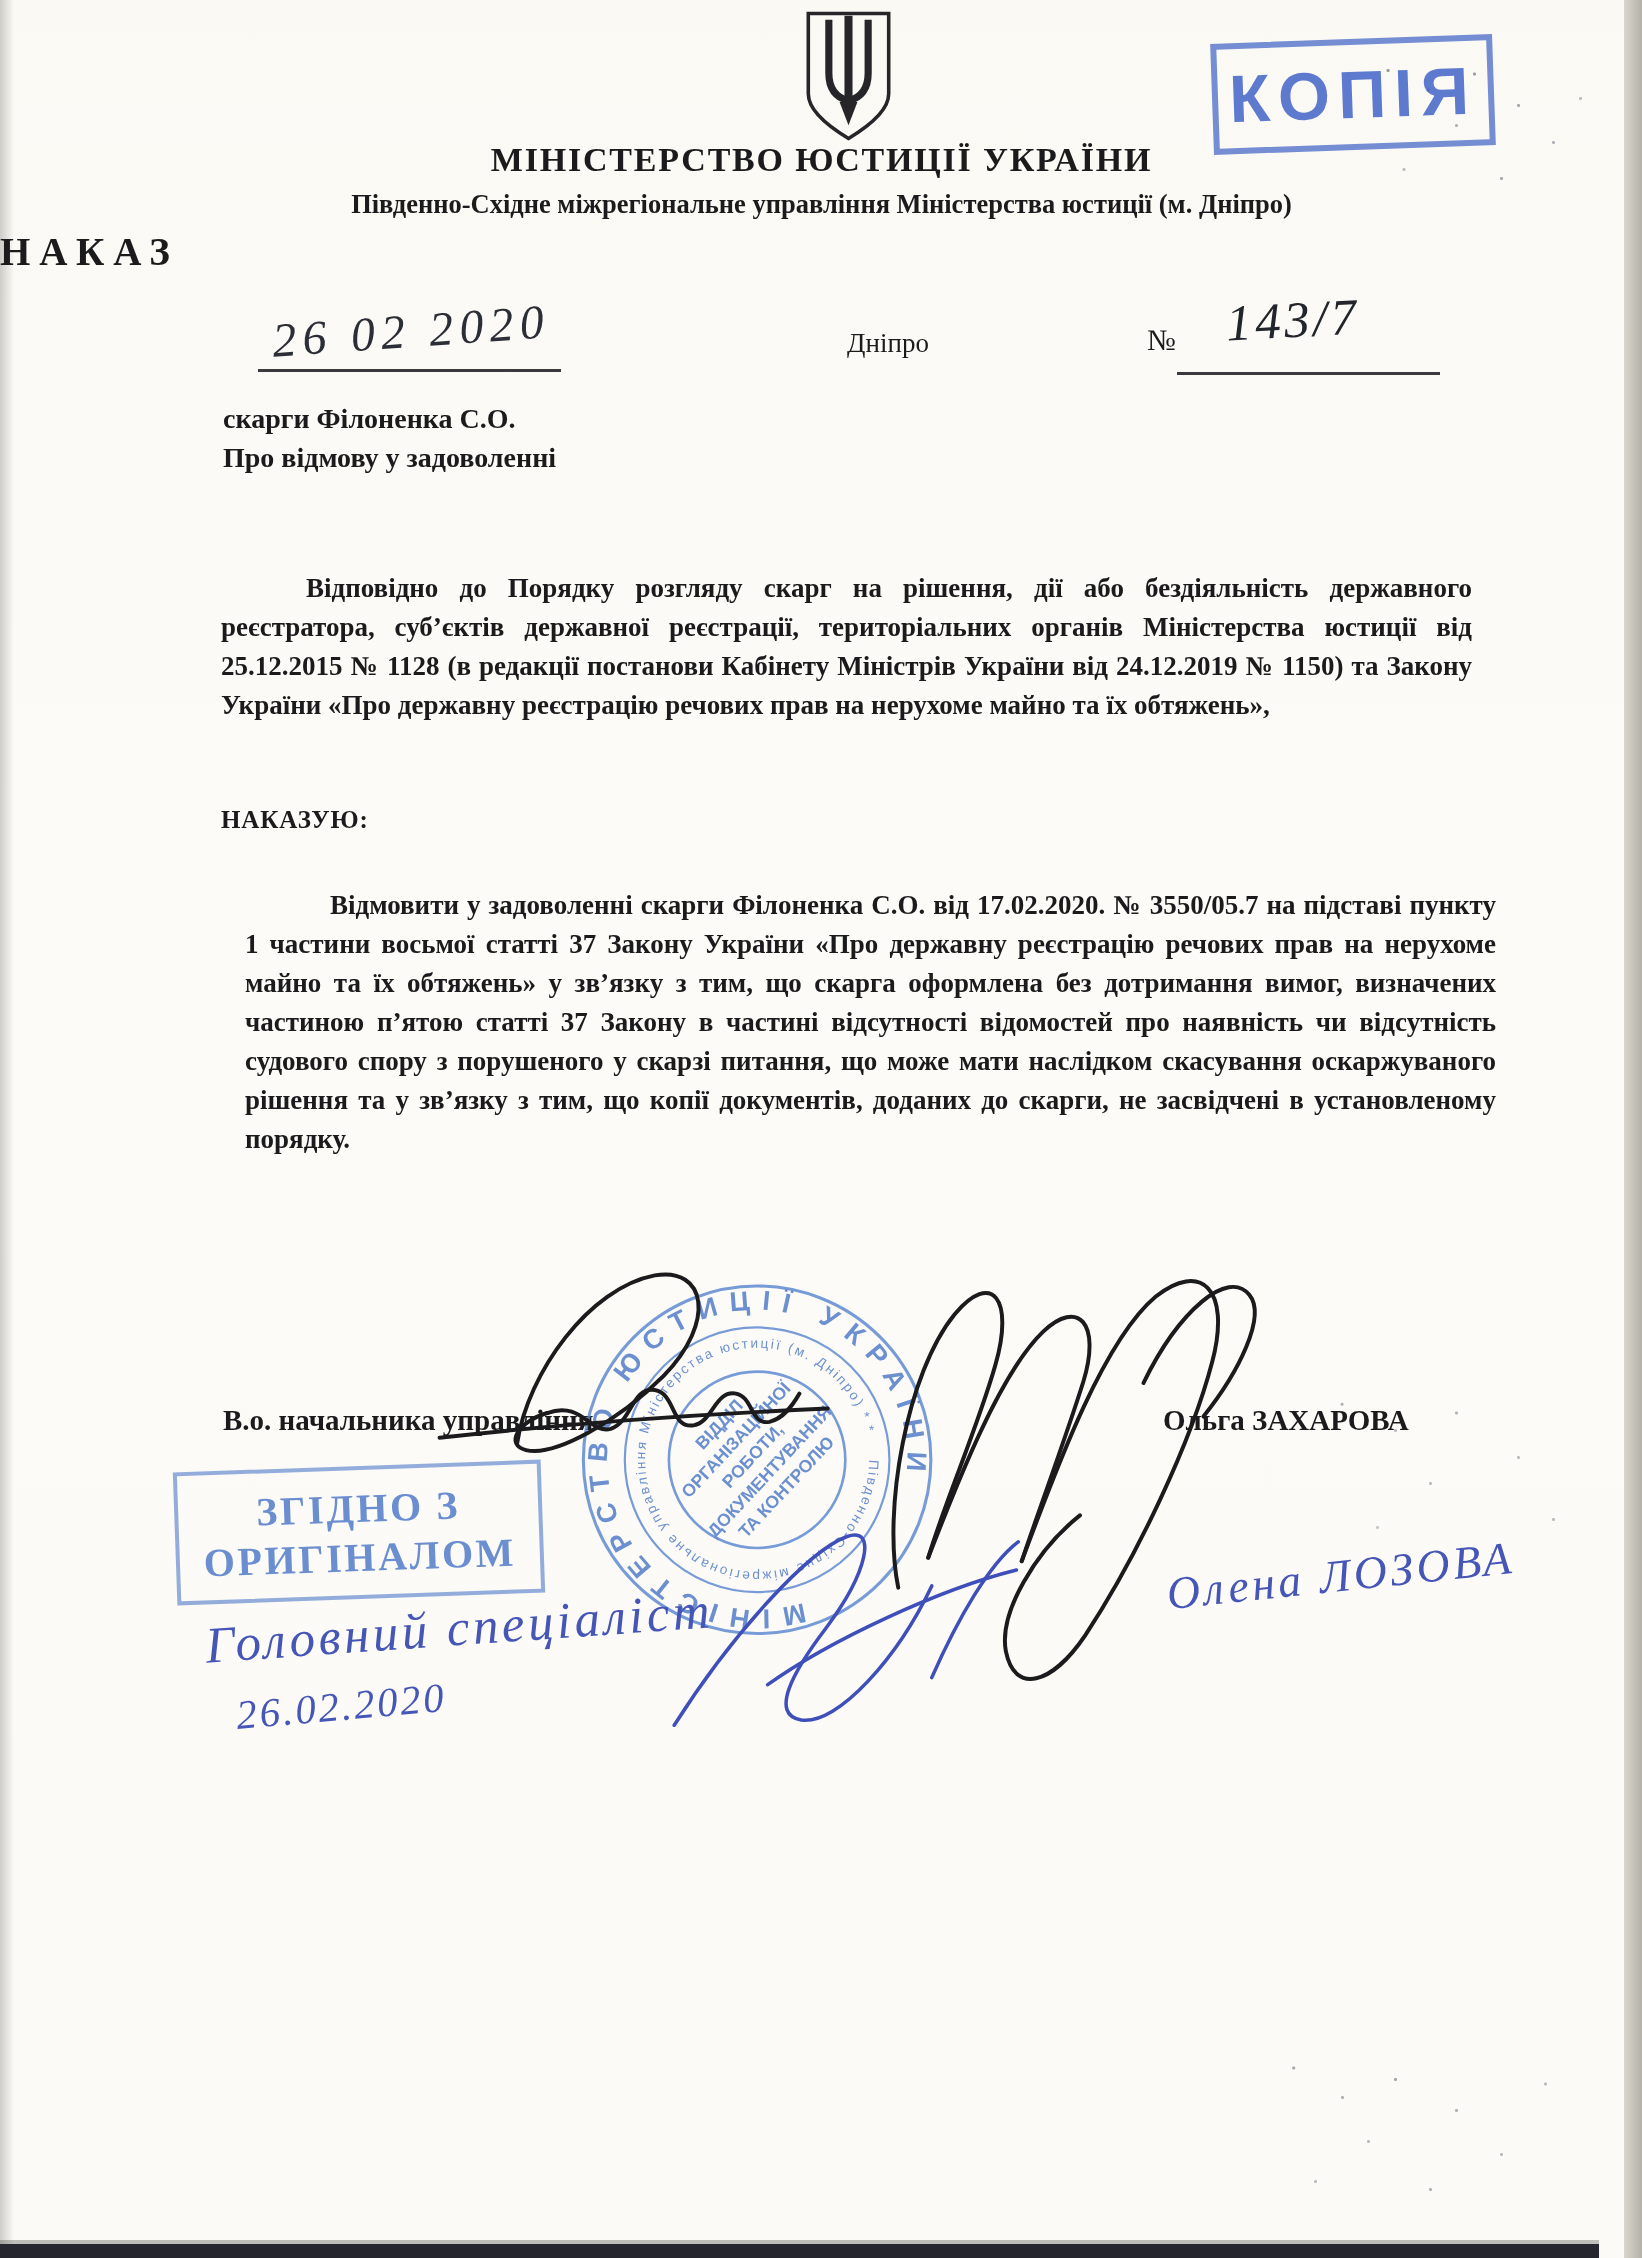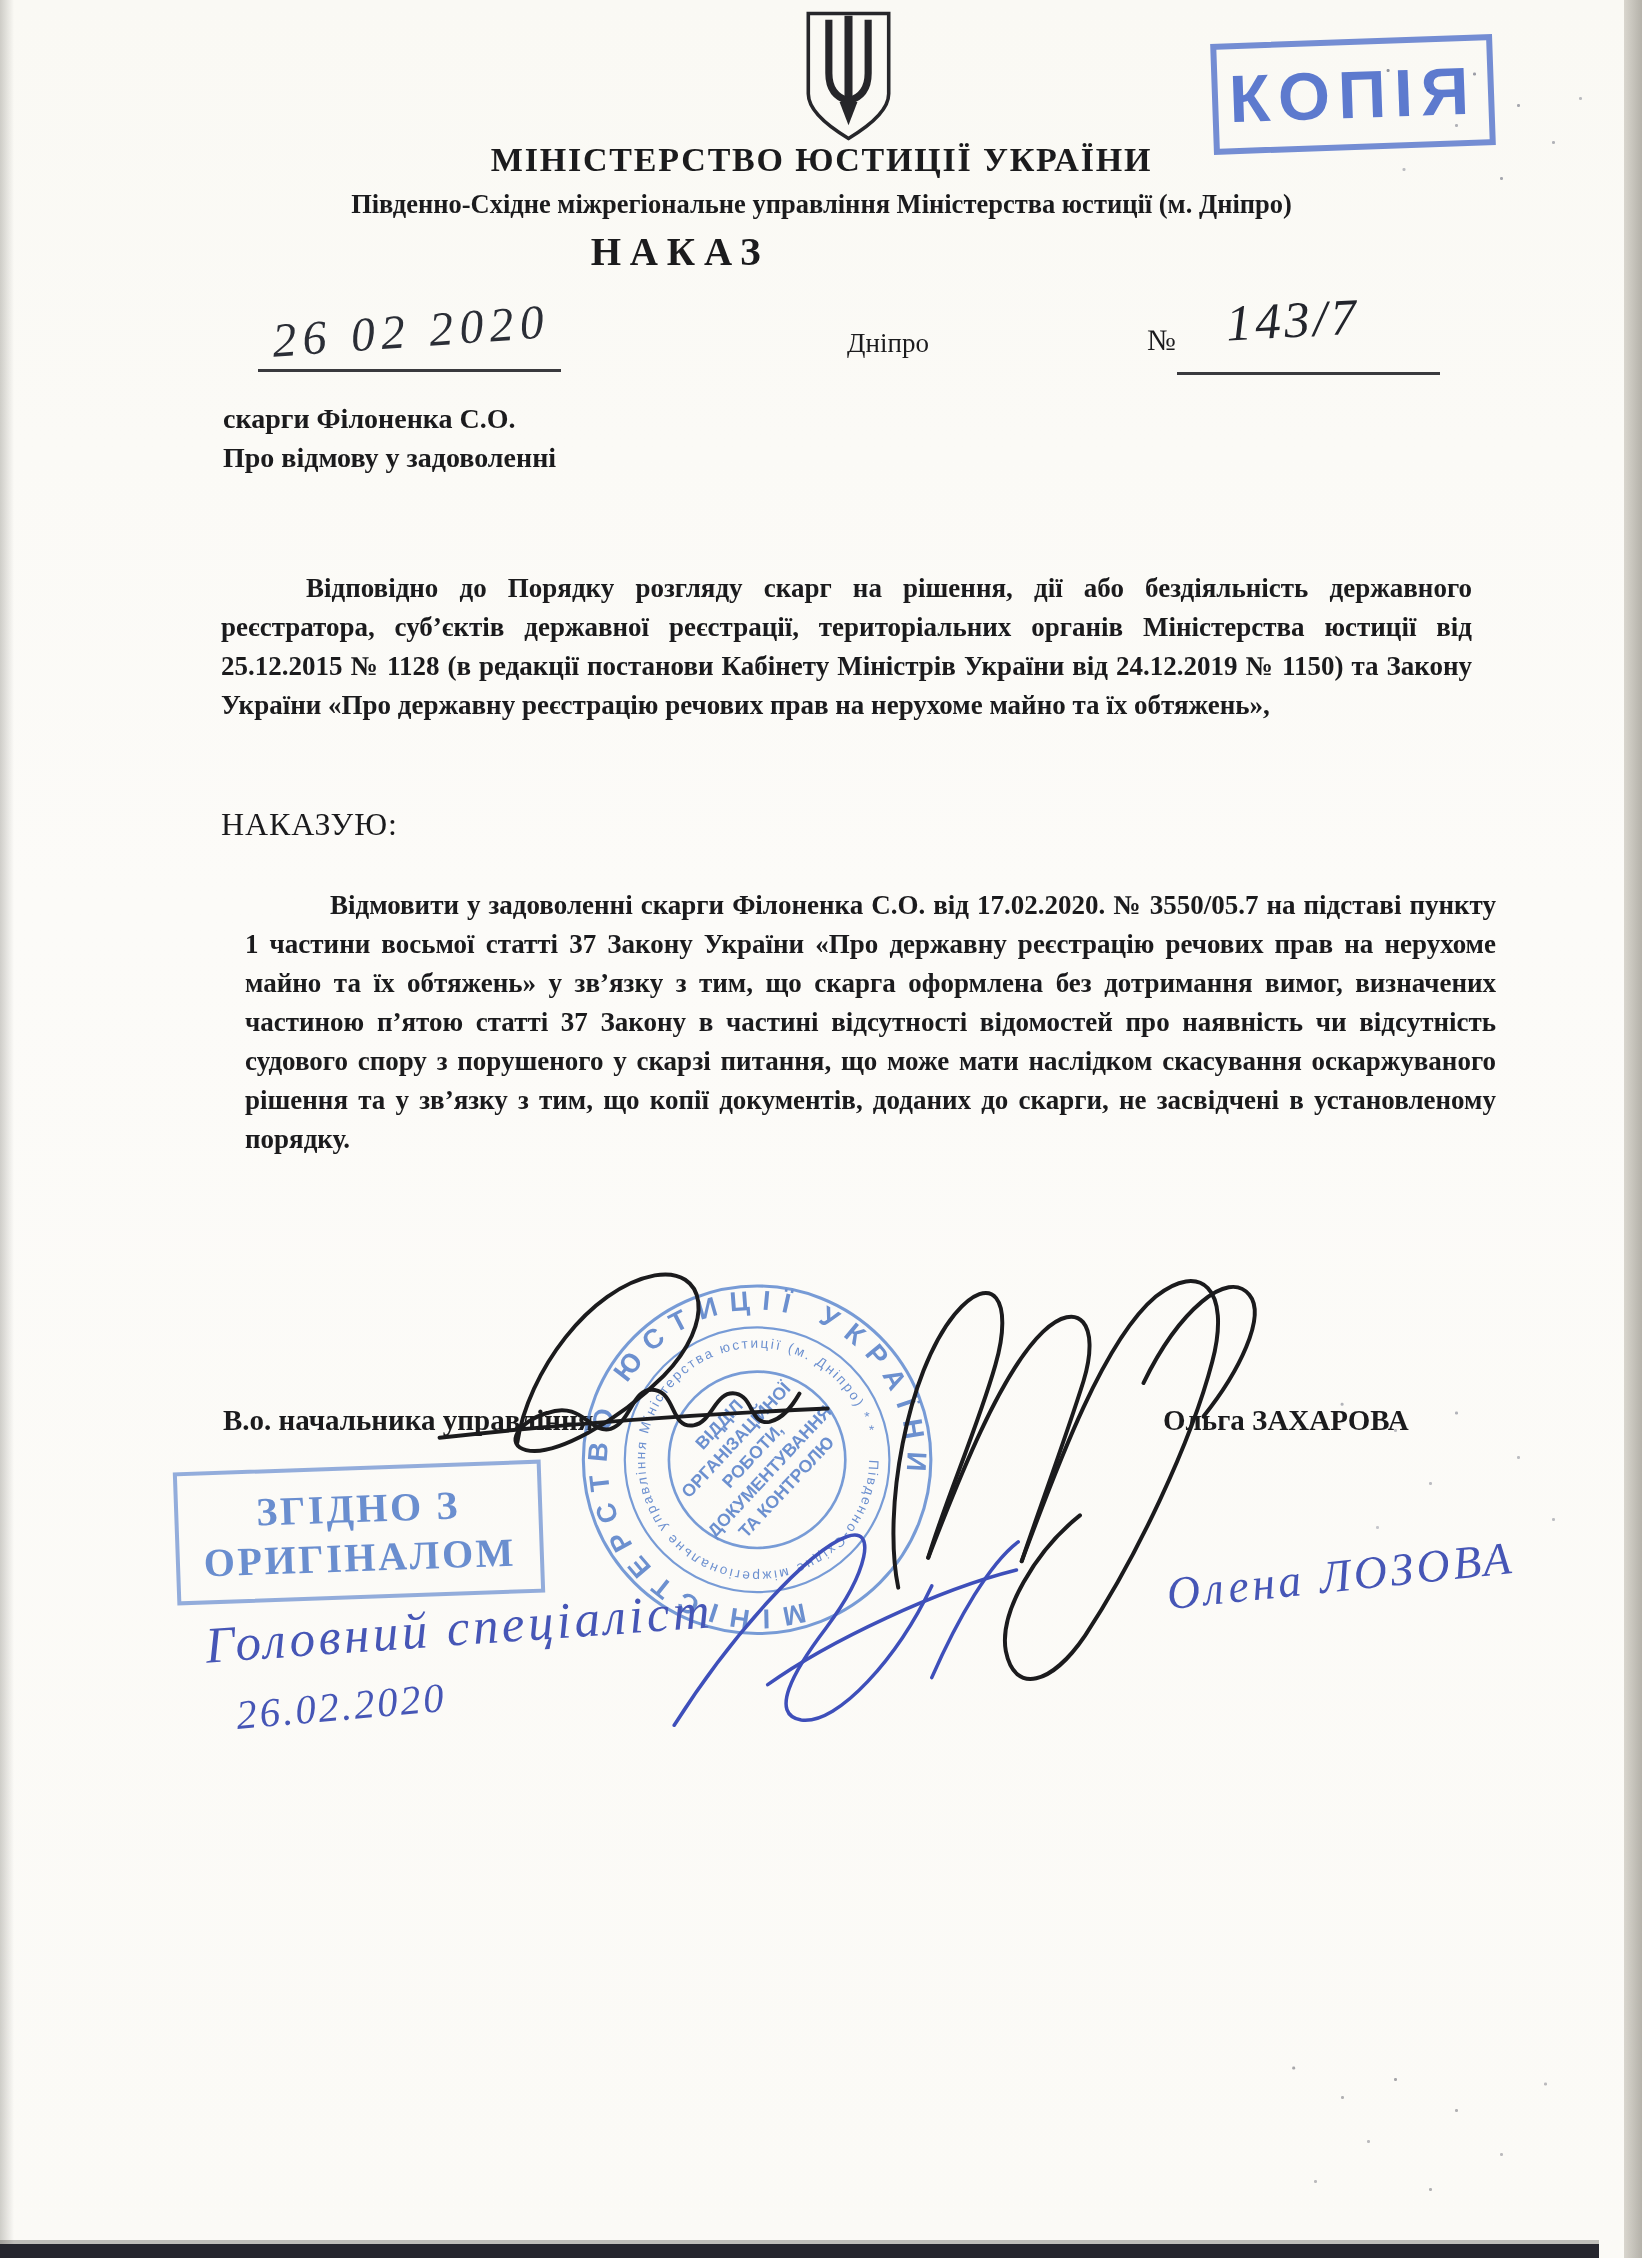--- a/index.html
+++ b/index.html
@@ -14,42 +14,42 @@
     background:linear-gradient(90deg,#d9d6ce,#b2afa7);}
   .edge-bottom{position:absolute;left:0;bottom:0;width:1599px;height:14px;background:#26262e;}
   .edge-bottom-shade{position:absolute;left:0;bottom:14px;width:1599px;height:4.4px;background:rgba(80,78,72,.35);}
 
   
   .emblem{position:absolute;left:799px;top:8.8px;width:99px;height:134px;}
   .h-ministry{position:absolute;left:0;top:141px;width:1643px;text-align:center;
     font-size:34px;font-weight:bold;letter-spacing:1.8px;}
   .h-dept{position:absolute;left:0;top:189px;width:1643px;text-align:center;
     font-size:26.5px;font-weight:bold;}
-  .h-type{position:absolute;left:0;top:229px;width:1360px;text-align:center;
+  .h-type{position:absolute;left:0;top:229px;width:1360px;
     font-size:39px;font-weight:bold;letter-spacing:8.8px;}
 
   
   .hw{font-style:italic;white-space:nowrap;}
   .meta-date{position:absolute;left:272px;top:303px;font-size:48px;letter-spacing:6.2px;
     color:#2b2e36;transform:rotate(-4deg);}
   .meta-date-line{position:absolute;left:258px;top:369px;width:303px;height:2.6px;background:#3a3a3e;}
   .meta-city{position:absolute;left:800px;top:328px;width:176px;text-align:center;font-size:27px;}
   .meta-no{position:absolute;left:1147px;top:323px;font-size:30px;}
   .meta-number{position:absolute;left:1226px;top:291px;font-size:51px;letter-spacing:3.5px;
     color:#23252c;transform:rotate(-3deg);}
   .meta-number-line{position:absolute;left:1177px;top:372px;width:263px;height:2.6px;background:#3a3a3e;}
 
   
   .subject{position:absolute;left:223px;top:399px;width:723px;
     font-size:28px;font-weight:bold;line-height:39px;}
   .para{position:absolute;left:221px;width:1251px;font-size:27px;line-height:39px;
     text-align:justify;font-weight:bold;}
   .para .ind{display:inline-block;width:85px;}
   .p1{top:569px;}
-  .h-order{position:absolute;left:221px;top:806px;font-size:32px;font-weight:normal;letter-spacing:0.9px;}
+  .h-order{position:absolute;left:221px;top:806px;font-size:25px;font-weight:bold;letter-spacing:0.9px;}
   .p2{top:886px;margin-left:24px;}
   .p3{top:1198px;}
 
   
   .sig-title{position:absolute;left:223px;top:1404px;font-size:29px;font-weight:bold;}
   .sig-name{position:absolute;left:1163px;top:1404px;font-size:29px;font-weight:bold;}
 
   
   .stamp-copy{position:absolute;left:1212px;top:39px;width:270px;height:99px;
     border:6.2px solid rgba(64,98,198,.72);transform:rotate(-2deg);

